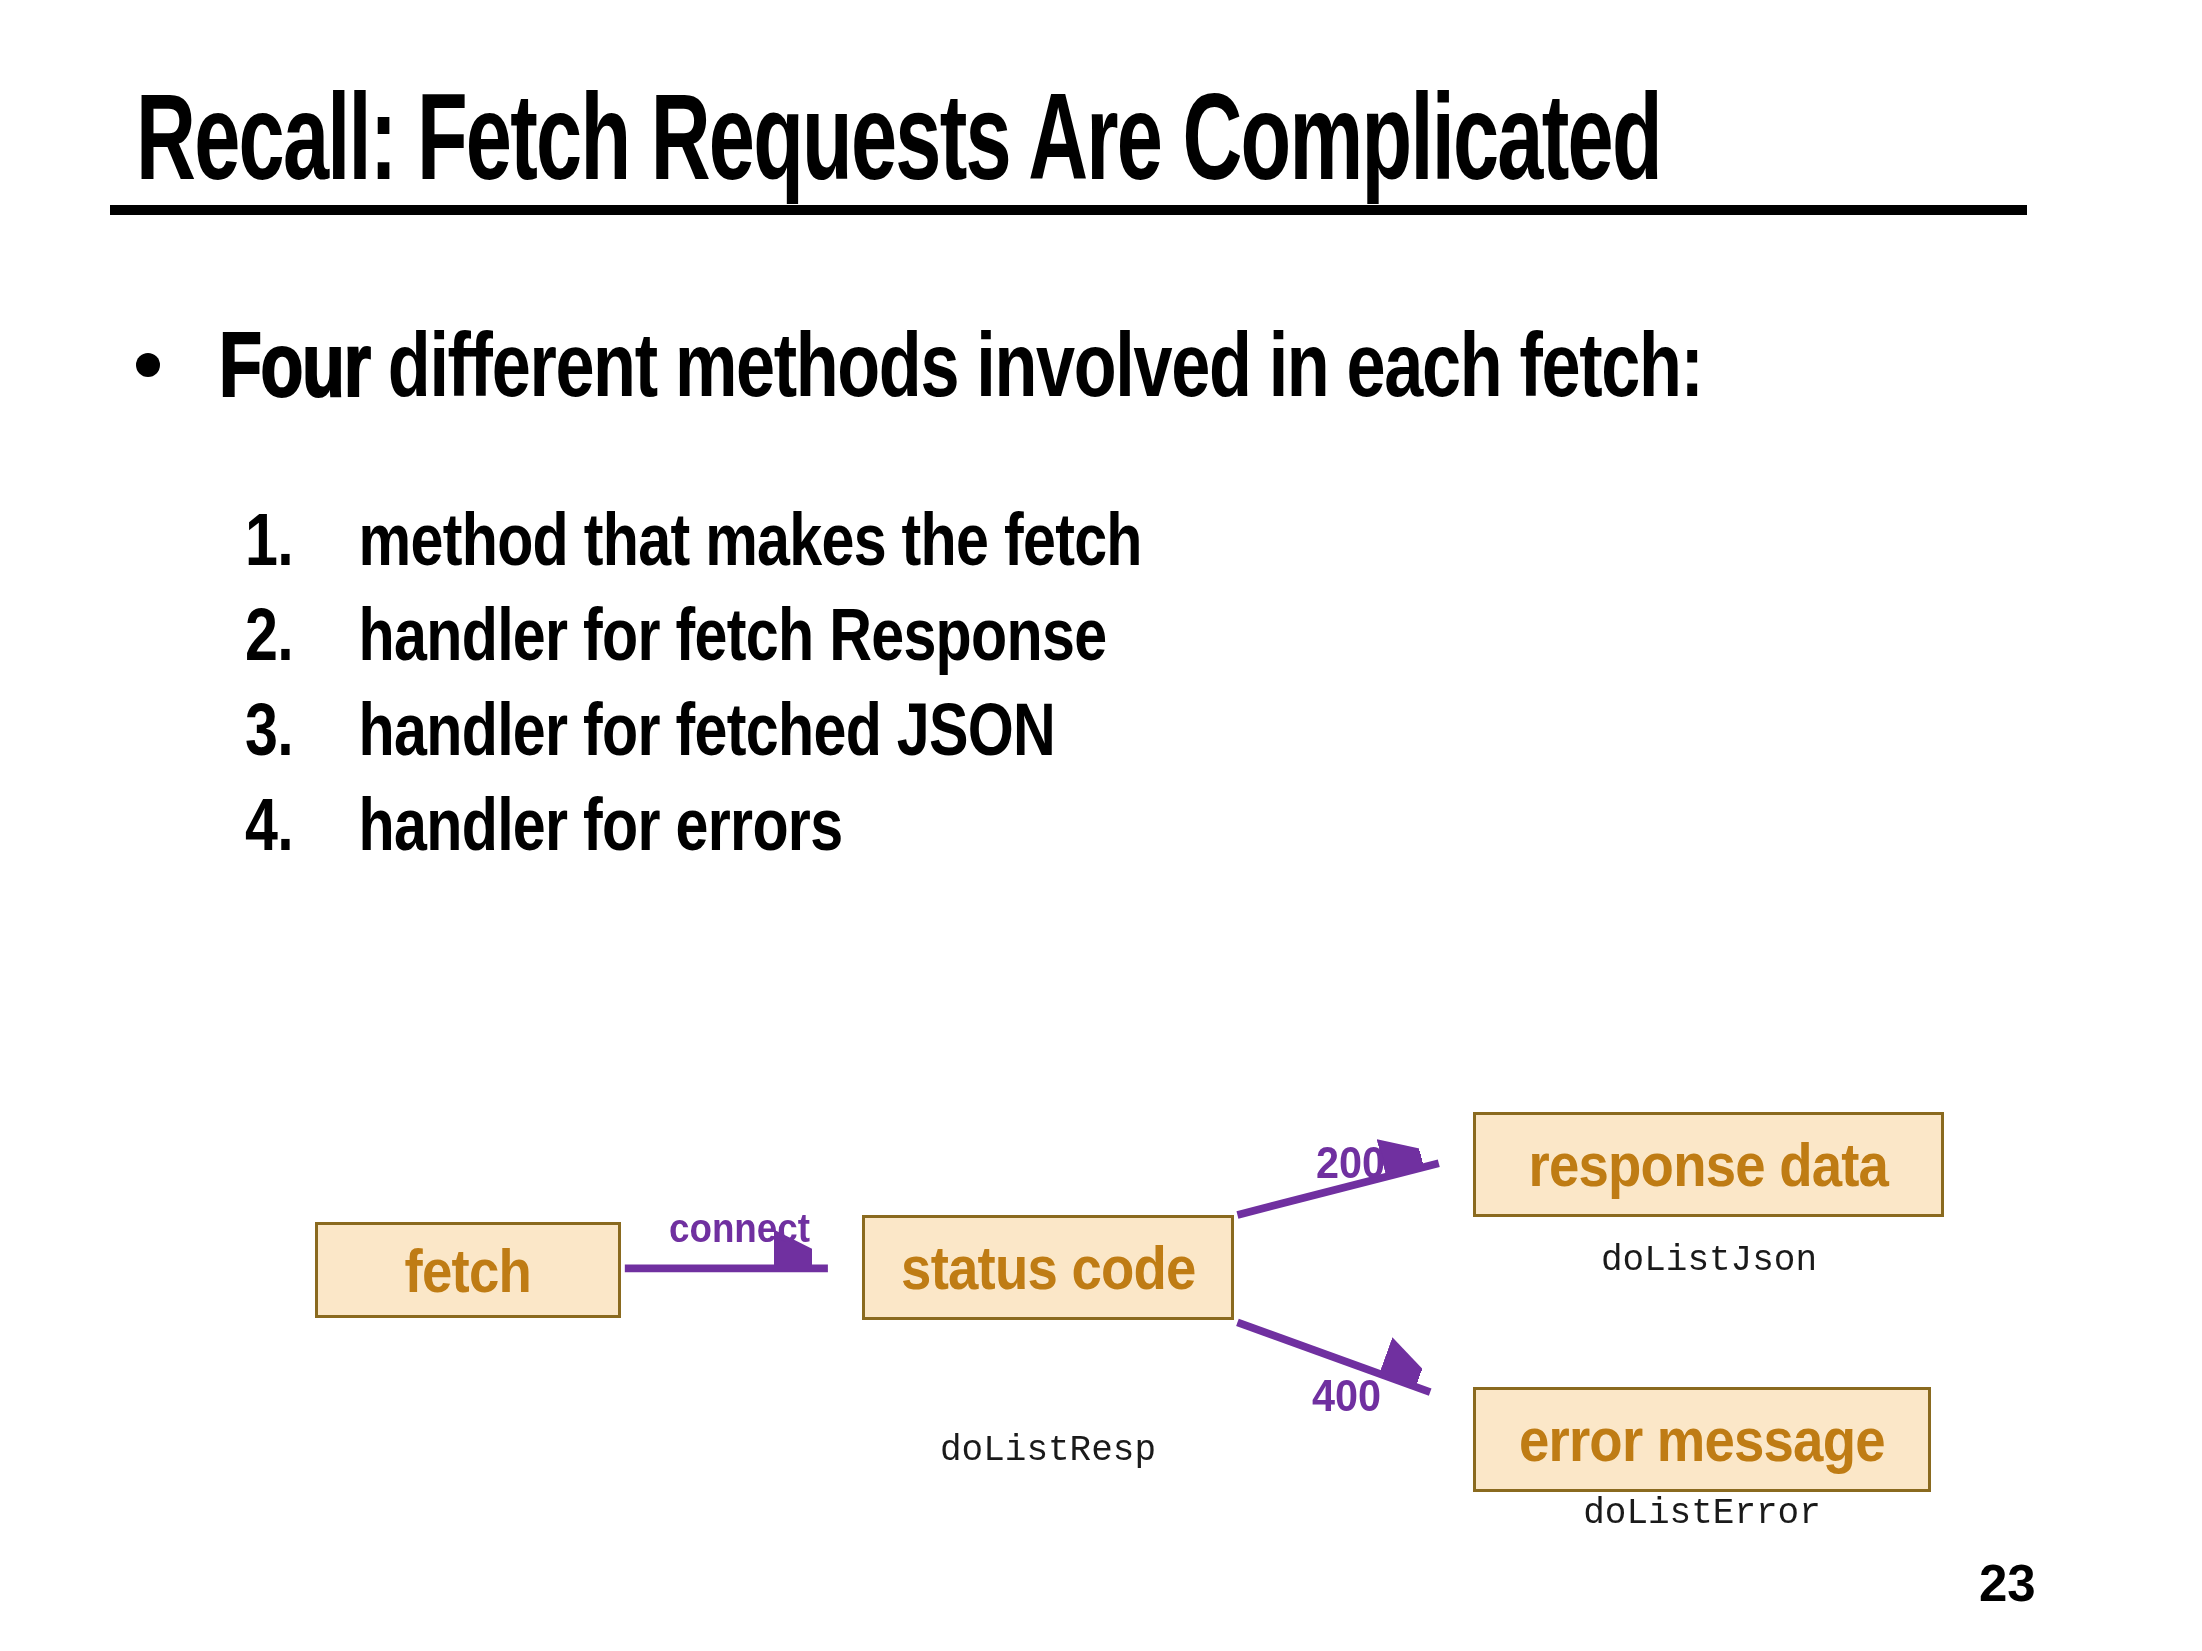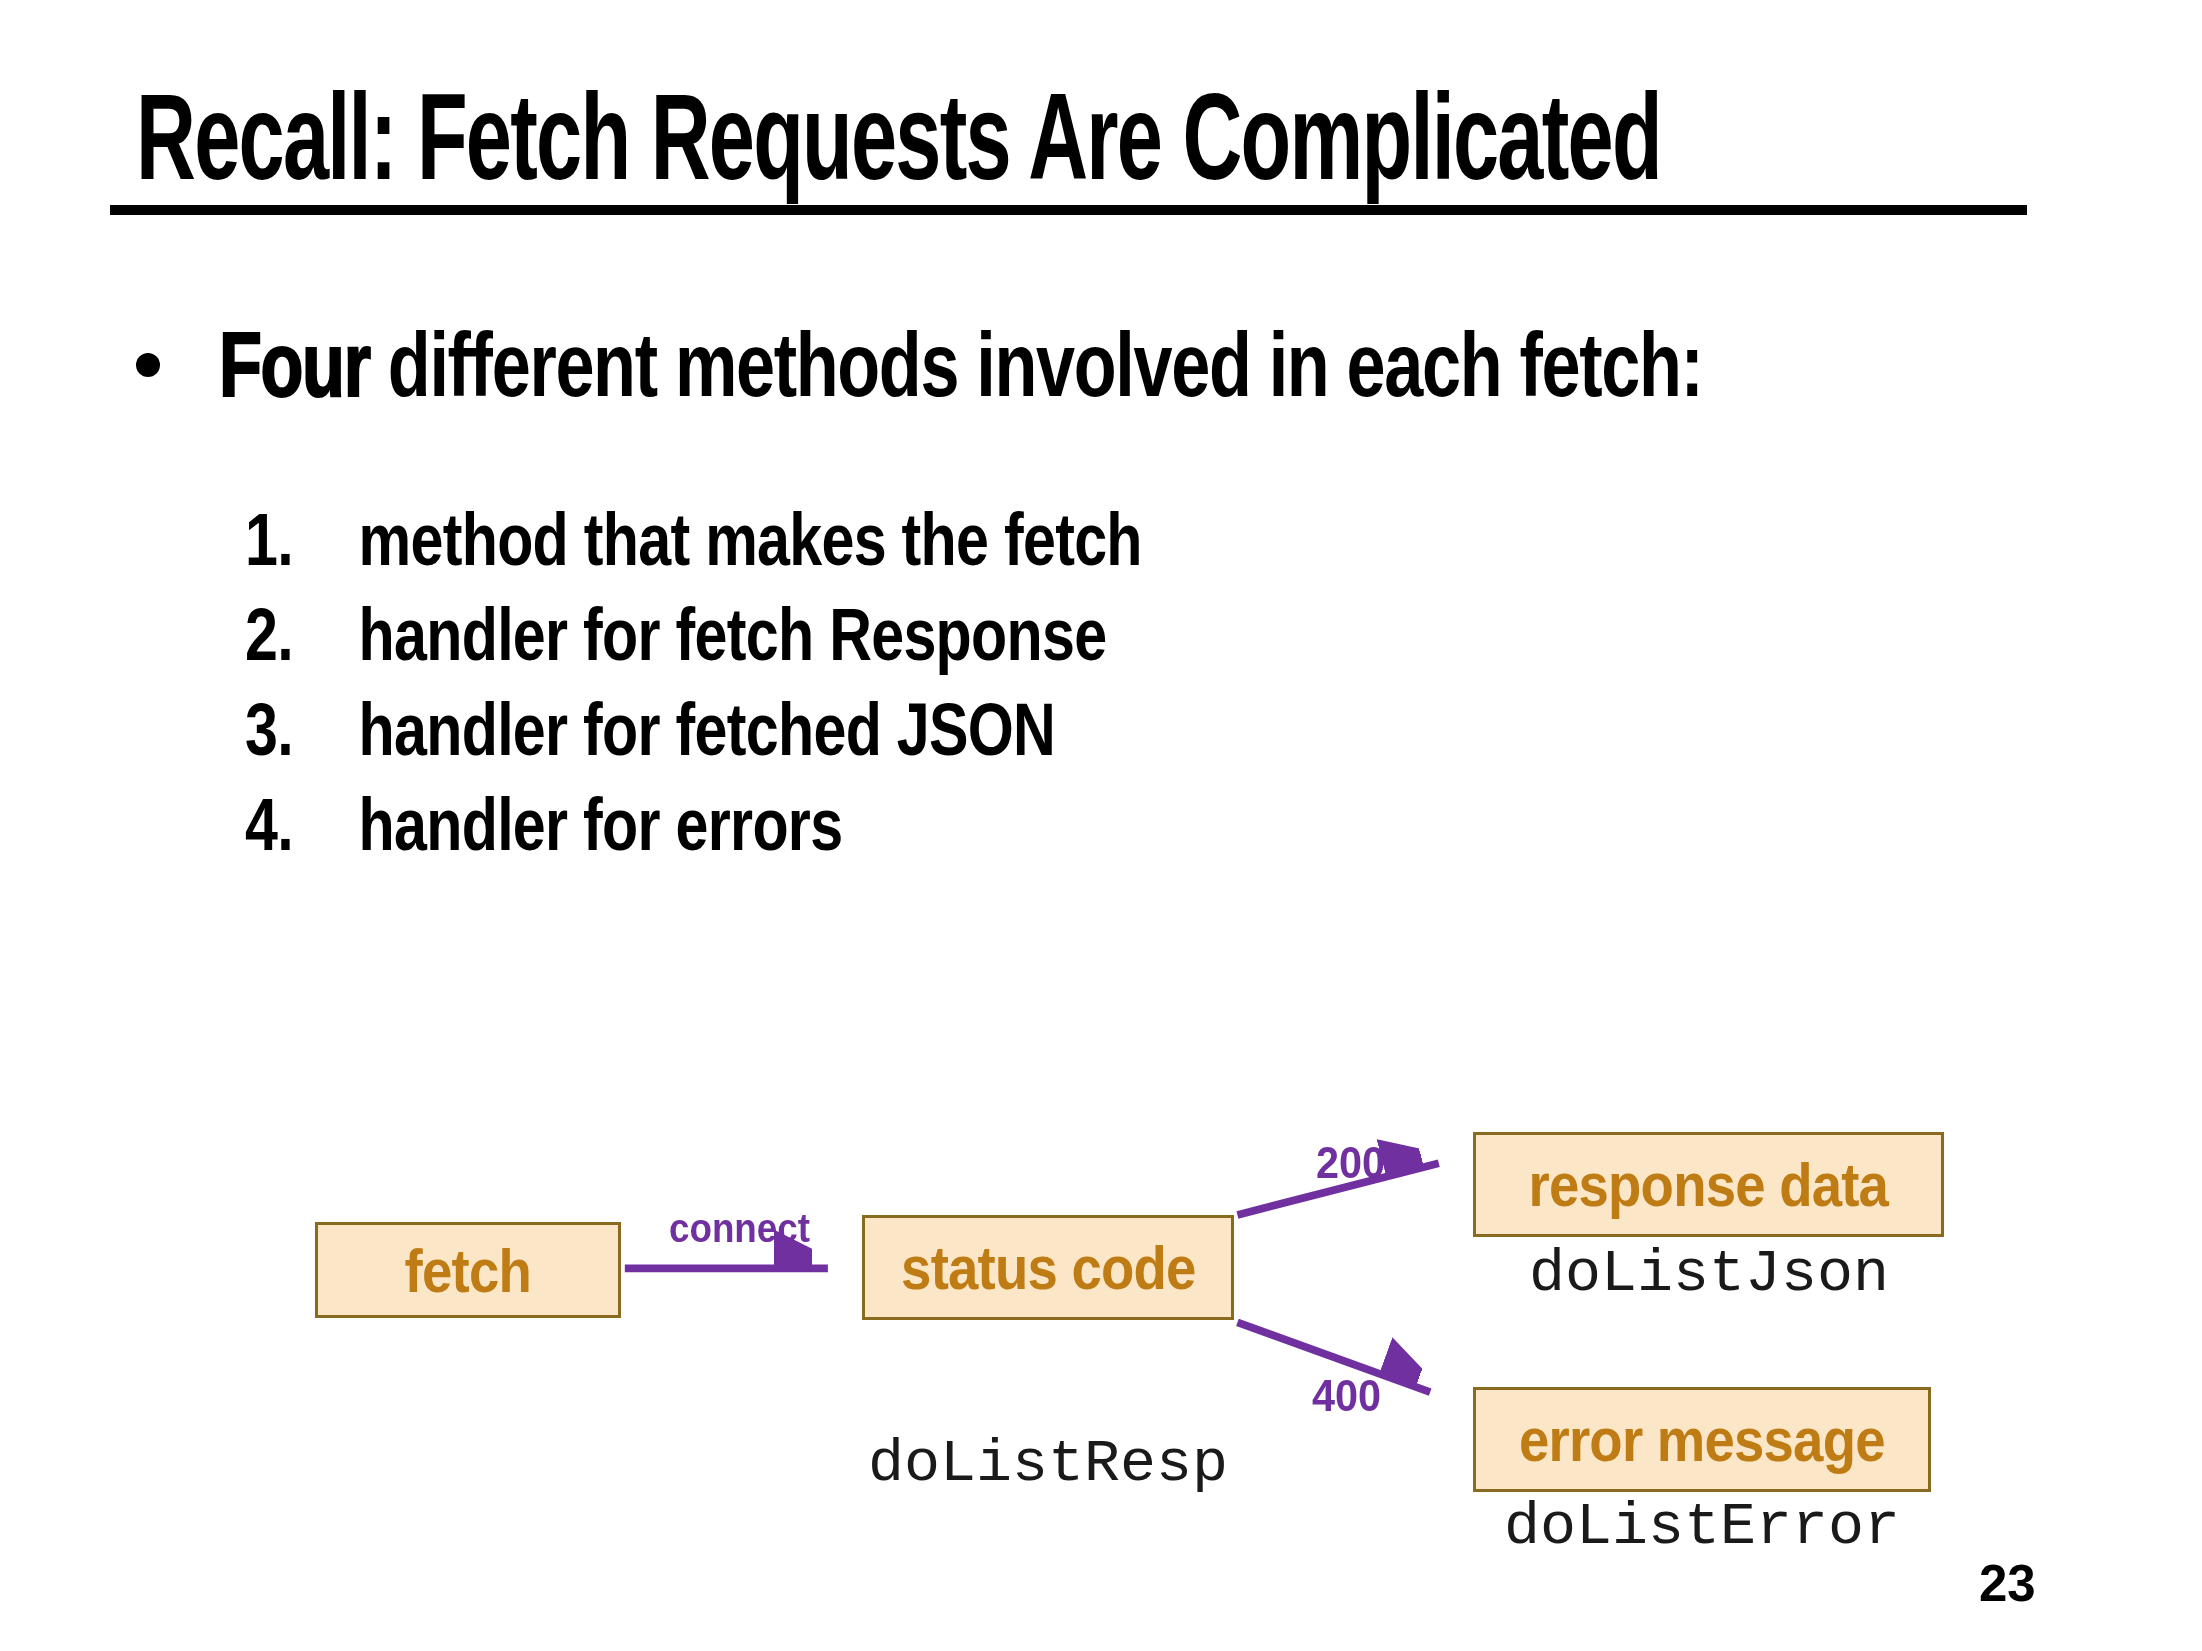--- a/index.html
+++ b/index.html
@@ -54,28 +54,28 @@
     box-sizing: border-box;
     display: flex; align-items: center; justify-content: center;
   }
   .dbox .dlabel {
     font-size: 62px; font-weight: 700; letter-spacing: -0.9px;
     color: var(--box-text, #bf7c14);
     display: inline-block; transform: scaleX(0.88); white-space: nowrap;
   }
   .box-fetch    { left: 315px;  top: 1222px; width: 306px; height: 96px; }
   .box-status   { left: 862px; top: 1215px; width: 372px; height: 105px; }
-  .box-response { left: 1473px; top: 1112px; width: 471px; height: 105px; margin-top: 20px; }
+  .box-response { left: 1473px; top: 1112px; width: 471px; height: 105px; }
   .box-error    { left: 1473px; top: 1358px; width: 458px; height: 105px; margin-top: 29px; }
 
   
   .handler {
     position: absolute; width: 516px; text-align: center;
     font-family: "Liberation Mono", monospace;
-    font-size: 60px; color: var(--handler-text, #1a1a1a);
+    font-size: 36px; color: var(--handler-text, #1a1a1a);
     white-space: nowrap;
   }
   .h-resp  { left: 790px;  top: 1430px; }
   .h-json  { left: 1451px; top: 1240px; }
   .h-error { left: 1444px; top: 1493px; }
 
   
   .edge-label {
     position: absolute; width: 275px; text-align: center;
     color: var(--arrow, #7030a0); font-weight: 700; white-space: nowrap;

